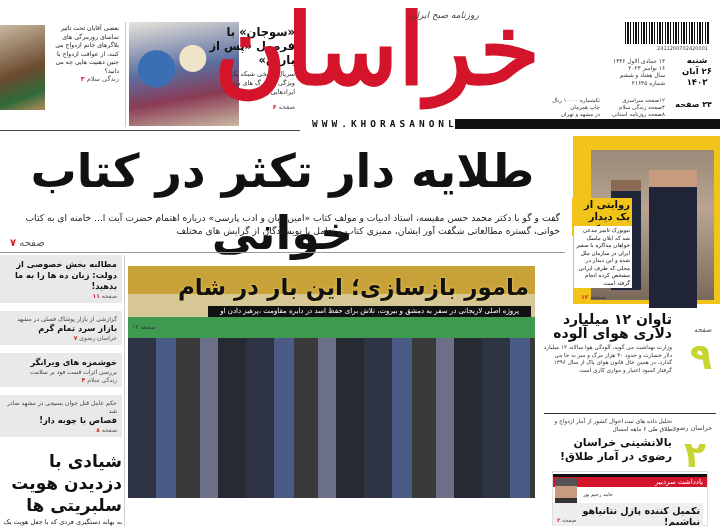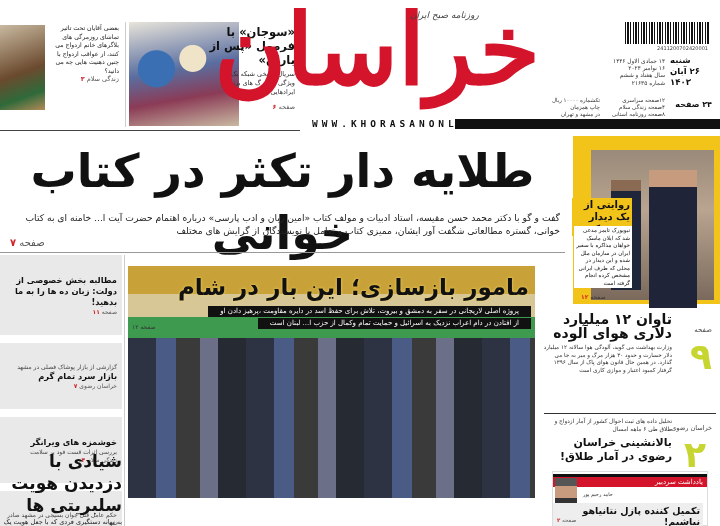--- a/index.html
+++ b/index.html
@@ -15,42 +15,42 @@
 .teaser-mid{left:125px;top:22px;width:170px;height:105px;border-left:1px solid #ccc}
 .teaser-mid .photo{position:absolute;left:3px;top:0;width:110px;height:104px;background:radial-gradient(circle at 58% 35%,#f0e4c8 0 14%,transparent 15%),radial-gradient(circle at 25% 45%,#3a6fb3 0 18%,transparent 19%),linear-gradient(170deg,#e8e4da,#5a6ea0 45%,#8b3b56 70%,#c9b9a2)}
 .teaser-mid .txt{position:absolute;right:0;top:3px;width:92px;text-align:right}
 .teaser-mid h3{font-size:11.5px;font-weight:bold;line-height:14px}
 .teaser-mid p{font-size:6.5px;line-height:9px;color:#333;margin-top:3px}
 .logo-wrap{left:300px;top:0;width:270px;height:110px}
 .logo{position:absolute;right:30px;top:-10px;font-family:"DejaVu Serif",serif;font-size:98px;color:#d3142b;font-weight:bold;letter-spacing:-6px;line-height:120px}
 .tagline{position:absolute;left:110px;top:10px;font-size:9px;color:#444;font-style:italic}
 .url{position:absolute;left:312px;top:118px;font-size:9.5px;font-weight:bold;letter-spacing:4px;color:#111;direction:ltr;font-family:"DejaVu Sans Mono",monospace}
 .url-bar{position:absolute;left:455px;top:119px;width:265px;height:10px;background:#111}
-.date-box{position:absolute;right:20px;top:55px;text-align:left}
+.date-box{position:absolute;right:8px;top:55px;text-align:center}
 .date-box .day{font-size:8.5px;font-weight:bold;line-height:11px}
 .issue-list{position:absolute;right:55px;top:58px;font-size:5.8px;line-height:7.2px;color:#333;text-align:right}
 .pages-info{position:absolute;right:8px;top:100px;font-size:8px;font-weight:bold}
 .info2{position:absolute;right:55px;top:97px;font-size:5.5px;line-height:7px;color:#333;text-align:right}
 .info3{position:absolute;right:120px;top:97px;font-size:5.5px;line-height:7px;color:#333;text-align:right}
 .barcode{position:absolute;right:10px;top:22px;width:85px;height:22px;background:repeating-linear-gradient(90deg,#111 0 1px,#fff 1px 2px,#111 2px 4px,#fff 4px 5px,#111 5px 6px,#fff 6px 8px)}
 .barcode-num{position:absolute;right:12px;top:45px;font-size:5px;color:#444;direction:ltr}
 .headline{position:absolute;left:0;top:140px;width:565px;text-align:center;font-size:46px;font-weight:bold;line-height:62px;letter-spacing:-1px}
 .lead{position:absolute;left:6px;top:211px;width:554px;text-align:right;font-size:9.2px;line-height:13px;color:#222}
 .lead-ref{position:absolute;left:10px;top:237px;font-size:10px;color:#555}
 .lead-ref b{color:#d2232a}
 .yellow-box{position:absolute;left:573px;top:136px;width:147px;height:168px;background:#f2c318}
 .yellow-box .photo{position:absolute;left:18px;top:14px;width:123px;height:150px;background:linear-gradient(180deg,#9a8a7a,#b8a48f 40%,#7b6a5c);}
 .yellow-box .man{position:absolute;left:58px;top:20px;width:48px;height:138px;background:linear-gradient(180deg,#c79c7e 0 12%,#1f2438 12%)}
 .yellow-box .man2{position:absolute;left:20px;top:30px;width:30px;height:110px;background:linear-gradient(180deg,#8a6a52 0 10%,#20263a 10%)}
 .yellow-box h3{position:absolute;right:88px;top:62px;width:60px;font-size:10px;font-weight:bold;line-height:12px;background:#f2c318;padding:1px 2px;text-align:right}
 .yellow-box p{position:absolute;right:88px;top:90px;width:58px;font-size:5.6px;line-height:7.5px;background:#fff;padding:1px 2px;text-align:right}
 .yellow-box .ref{position:absolute;left:8px;bottom:4px;font-size:6px;color:#333}
 .yellow-box .ref b{color:#d2232a}
 .left-col{position:absolute;left:0;top:255px;width:122px}
-.gray-card{background:#e9e9e9;padding:20px 5px;margin-bottom:8px;text-align:right}
+.gray-card{background:#e9e9e9;padding:4px 5px;margin-bottom:8px;text-align:right}
 .gray-card h4{font-size:8.3px;font-weight:bold;line-height:11px}
 .gray-card .kicker{font-size:6px;color:#444;line-height:8px}
 .gray-card .ref{font-size:6px;color:#555}
 .gray-card .ref b{color:#d2232a}
 .big-story{position:absolute;left:0;top:450px;width:122px;text-align:right}
 .big-story h2{font-size:17px;font-weight:bold;line-height:22px}
 .big-story p{font-size:6.5px;line-height:9px;color:#222;margin-top:2px}
 .main-photo{position:absolute;left:128px;top:266px;width:407px;height:232px;background:linear-gradient(180deg,#c8a238 0 12%,#d7c796 12% 22%,#3d9a4e 22% 38%,#5a6474 38% 100%)}
 .main-photo .people{position:absolute;left:0;right:0;bottom:0;height:160px;background:repeating-linear-gradient(90deg,#2d3342 0 28px,#4a5c86 28px 48px,#3a3a3a 48px 72px,#6b7088 72px 90px,#262a33 90px 118px)}
 .main-photo .heads{position:absolute;left:0;right:0;top:108px;height:22px;background:repeating-linear-gradient(90deg,transparent 0 10px,#b88a6a 10px 24px,transparent 24px 40px)}
@@ -175,21 +175,20 @@
   <p>به بهانه دستگیری فردی که با جعل هویت یک فوتبالیست مطرح در فضای مجازی کلاهبرداری می کرد از عجیب ترین کلاهبرداری های مشابه</p>
 </div>
 
 <div class="vline" style="left:124px;top:255px;height:271px"></div>
 
 <div class="main-photo">
   <div class="heads"></div>
   <div class="people"></div>
   <h2>مامور بازسازی؛ این بار در شام</h2>
   <div class="bar" style="top:40px">پروژه اصلی لاریجانی در سفر به دمشق و بیروت، تلاش برای حفظ اسد در دایره مقاومت ،پرهیز دادن او</div>
-  <div class="bar" style="top:52px">از افتادن در دام اعراب نزدیک به اسرائیل و حمایت تمام وکمال از حزب ا... لبنان است</div>
   <div class="ref"><span>صفحه</span> <span>۱۲</span></div>
 </div>
 
 <div class="right-col">
   <div class="story9">
     <h3>تاوان ۱۲ میلیارد دلاری هوای آلوده</h3>
     <p>وزارت بهداشت می گوید، آلودگی هوا سالانه ۱۲ میلیارد دلار خسارت و حدود ۳۰ هزار مرگ و میر به جا می گذارد. در همین حال قانون هوای پاک از سال ۱۳۹۶ گرفتار کمبود اعتبار و موازی کاری است</p>
     <div class="pg-lbl">صفحه</div>
     <div class="pg-num">۹</div>
   </div>

